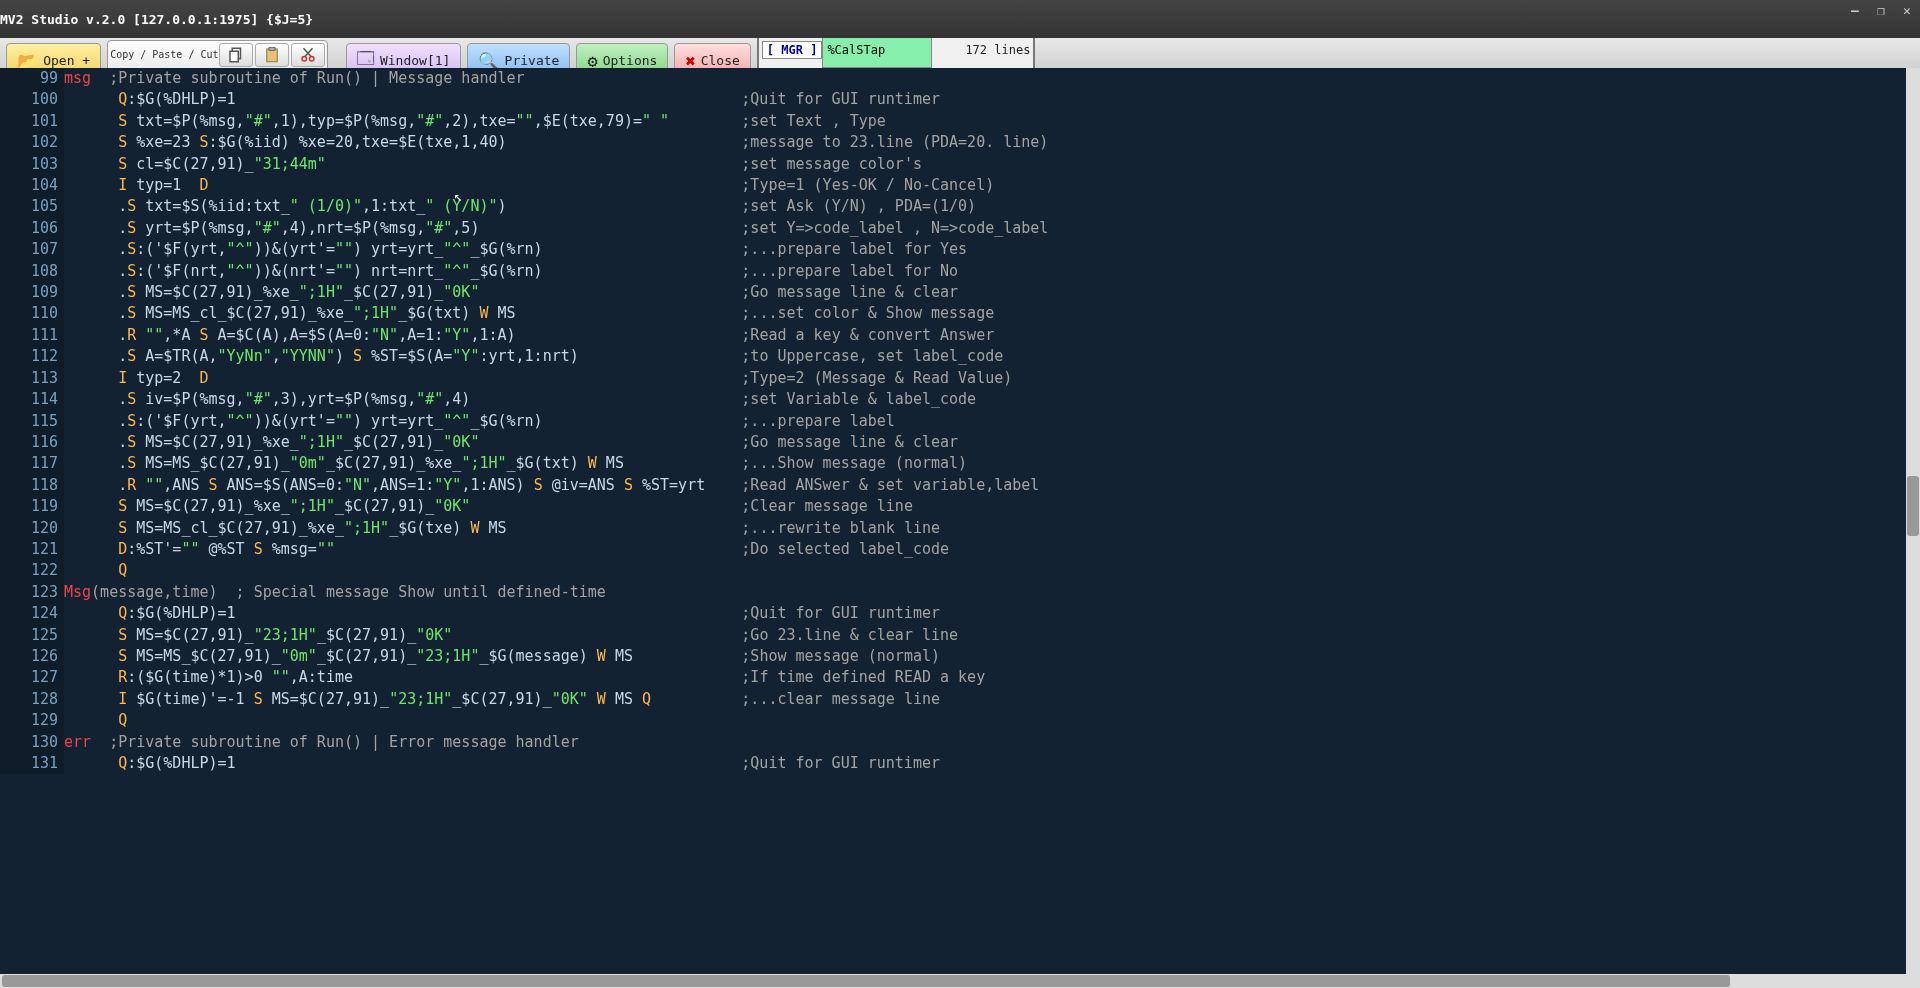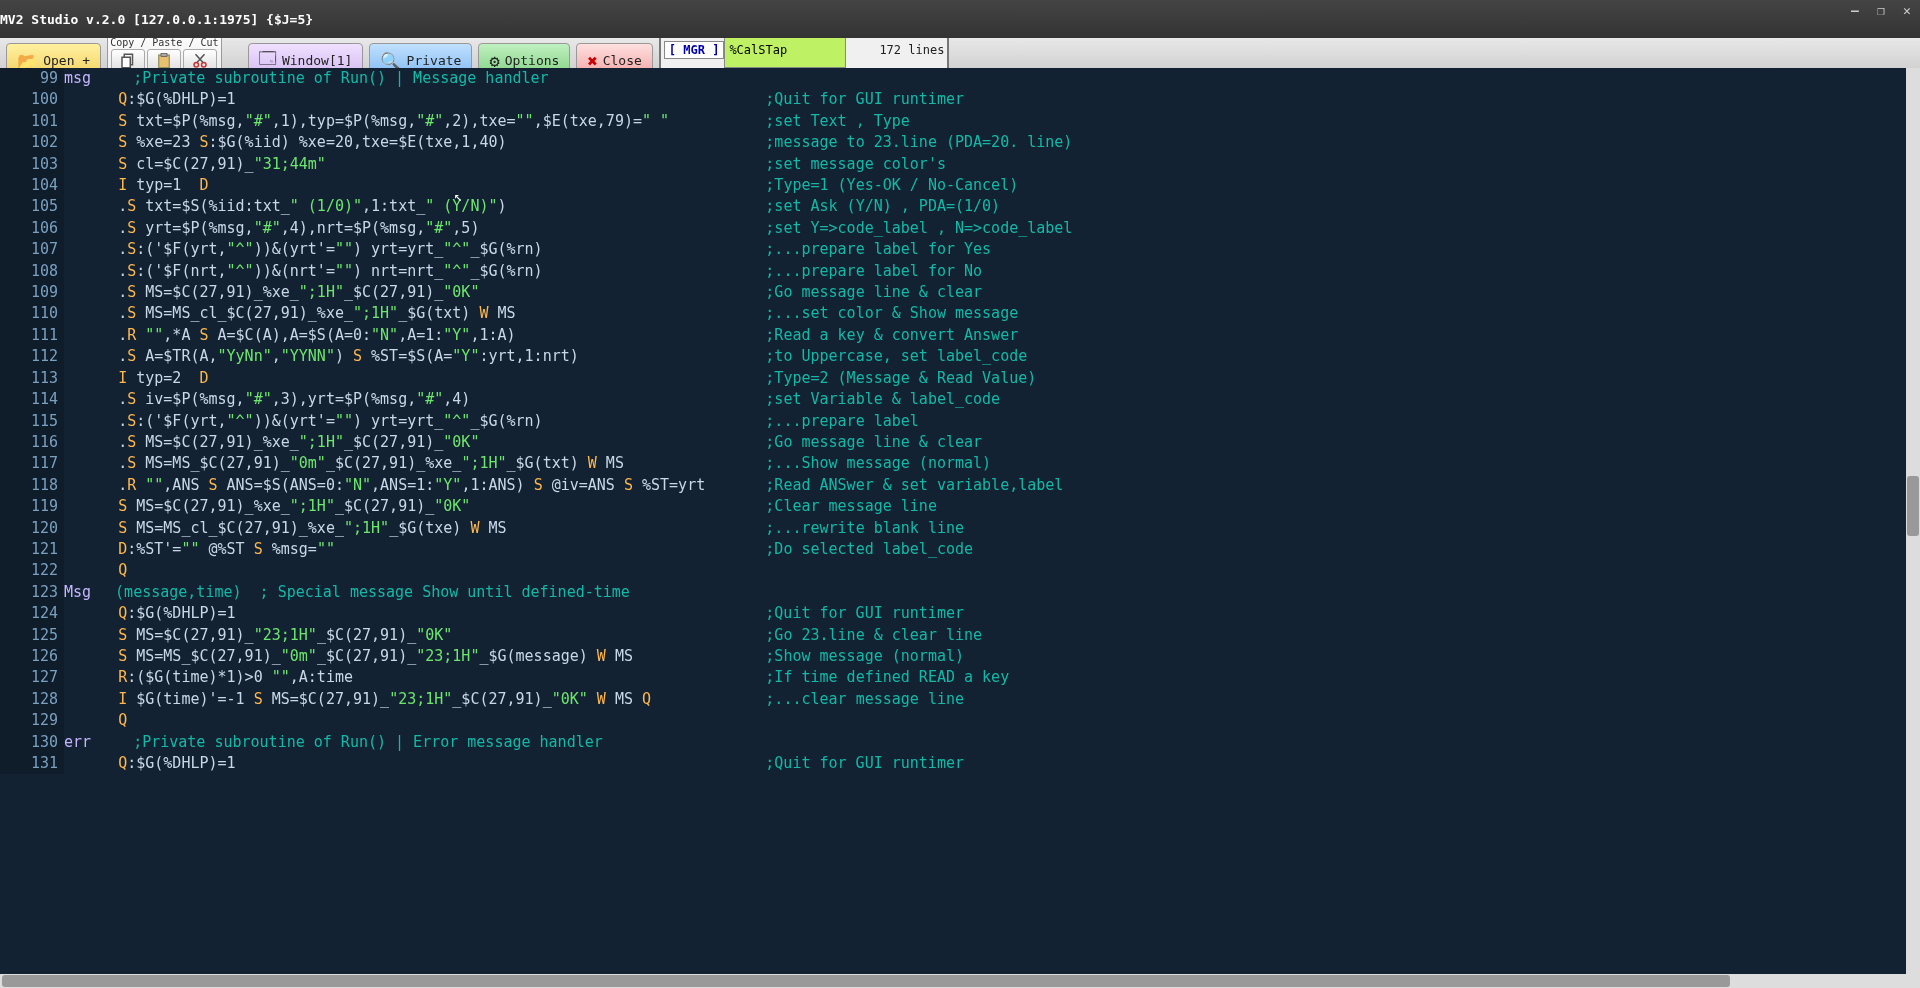--- a/index.html
+++ b/index.html
@@ -54,27 +54,27 @@
   cursor:pointer;
   white-space:nowrap;
 }
 .btn .ic { font-size:17px; }
 .open-btn { background:linear-gradient(#fff0a0,#f0d060); }
 .win-btn  { background:linear-gradient(#f0e0ff,#d0b8f0); }
 .search-btn{ background:linear-gradient(#c0e0ff,#80b8f0); }
 .opts-btn { background:linear-gradient(#c0f0c0,#80d080); }
 .close-btn{ background:linear-gradient(#ffe0e0,#f0a0a0); }
 .group {
-  display:flex; flex-direction:column;
+  display:flex; flex-direction:row;
   align-items:center;
   border:1px solid #999;
   border-radius:4px;
   background:linear-gradient(#fdfdfd,#e5e5e5);
   padding:2px 2px 13px;
-  margin-right:20px;
+  margin-right:12px;
 }
 .group-title {
   font-size:10px; color:#333; margin-bottom:1px;
 }
 .group-row { display:flex; gap:2px; }
 .mini {
   width:34px; height:24px;
   display:flex;align-items:center;justify-content:center;
   border:1px solid #aaa;border-radius:3px;
   background:linear-gradient(#fff,#ddd);
@@ -87,21 +87,21 @@
   background:#f0f0f0; border-radius:3px;
   font-size:12px;
 }
 .compile-row { display:flex; align-items:center; gap:0; }
 .mgr-tag {
   background:#fff; border:1px solid #888;
   padding:1px 4px; color:#00a; font-weight:bold;
   font-size:12px;
 }
 .route-input {
-  width:122px; background:#bef264; border:1px solid #888;
+  width:110px; background:#86efac; border:1px solid #888;
   padding:10px 4px; font-family:inherit; font-size:12px;
 }
 .lines-lbl { color:#222; font-size:12px;margin-left:33px; }
 .save-compile-btn {
   background:linear-gradient(#c8e0ff,#88b0f0);
   border:1px solid #447;
   border-radius:3px;
   padding:2px 10px;
   display:flex; align-items:center; gap:4px;
   cursor:pointer; font-size:12px;
@@ -139,24 +139,24 @@
   white-space:pre;
   padding-top:0;
 }
 .line { display:flex; }
 .lno {
   width:64px; text-align:right; padding-right:6px;
   color:#7aa0c0; background:#0f1c2a;
   flex-shrink:0;
 }
 .src { flex:1; color:#c8d8e8; }
-.lbl { color:#c4b5fd; } 
+.lbl { color:#ef4444; } 
 .cmd { color:#ffb84d; } 
 .str { color:#6de66d; } 
-.cmt { color:#14b8a6;padding-left:24px; }
+.cmt { color:#a3a3a3; }
 .cursor-fake {
   position:absolute;
   left:454px; top:118px;
   font-size:14px; color:#fff;
 }
 </style>
 </head>
 <body>
 
 <div class="titlebar">

